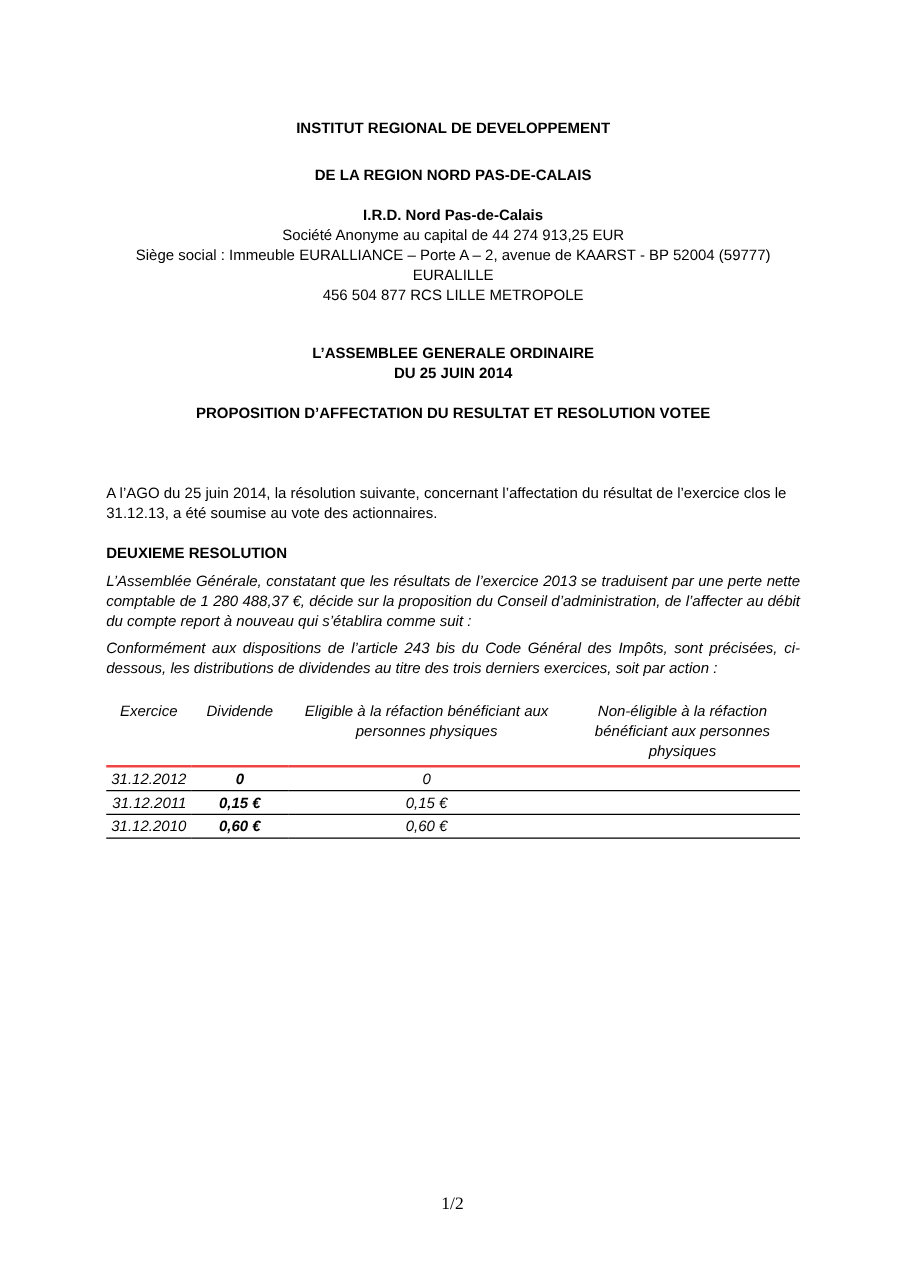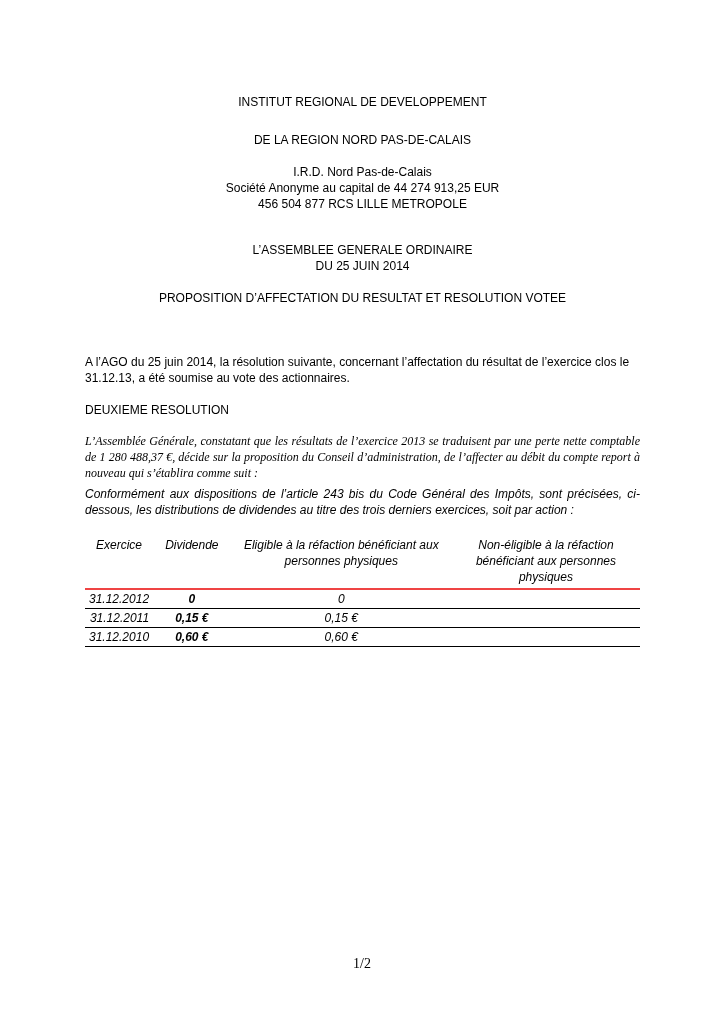--- a/index.html
+++ b/index.html
@@ -11,25 +11,25 @@
     margin: 0 auto;
     background: #ffffff;
     color: #000000;
     font-family: "Liberation Sans", "DejaVu Sans", sans-serif;
     font-size: 12px;
     line-height: 16px;
     padding: 94px 84px 0 85px;
     overflow: hidden;
   }
   .center { text-align: center; }
-  .bold { font-weight: normal; }
+  .bold { font-weight: bold; }
   .italic { font-style: italic; }
   .justify { text-align: justify; }
   .mt13 { margin-top: 5px; }
-  .mt15 { margin-top: 15px; font-family: Liberation Serif, serif; }
+  .mt15 { margin-top: 7px; }
   .mt16 { margin-top: 16px; }
   .mt22 { margin-top: 22px; }
   .mt30 { margin-top: 30px; }
   .mt48 { margin-top: 48px; }
 
   table.alloc {
     border-collapse: collapse;
     margin: 10px 0 0 70px;
     font-style: italic;
   }
@@ -83,20 +83,21 @@
 </head>
 <body>
 
 <div class="page">
 
   <div class="center bold">INSTITUT REGIONAL DE DEVELOPPEMENT</div>
   <div class="center bold mt22">DE LA REGION NORD PAS-DE-CALAIS</div>
 
   <div class="center bold mt16">I.R.D. Nord Pas-de-Calais</div>
   <div class="center">Société Anonyme au capital de 44 274 913,25 EUR</div>
+  <div class="center">Siège social : Immeuble EURALLIANCE – Porte A – 2, avenue de KAARST - BP 52004 (59777) EURALILLE</div>
   <div class="center">456 504 877 RCS LILLE METROPOLE</div>
 
   <div class="center bold mt30">L’ASSEMBLEE GENERALE ORDINAIRE</div>
   <div class="center bold">DU 25 JUIN 2014</div>
 
   <div class="center bold mt16">PROPOSITION D’AFFECTATION DU RESULTAT ET RESOLUTION VOTEE</div>
 
   <p class="mt48">A l’AGO du 25 juin 2014, la résolution suivante, concernant l’affectation du résultat de l’exercice clos le 31.12.13, a été soumise au vote des actionnaires.</p>
 
   <div class="bold mt16">DEUXIEME RESOLUTION</div>

